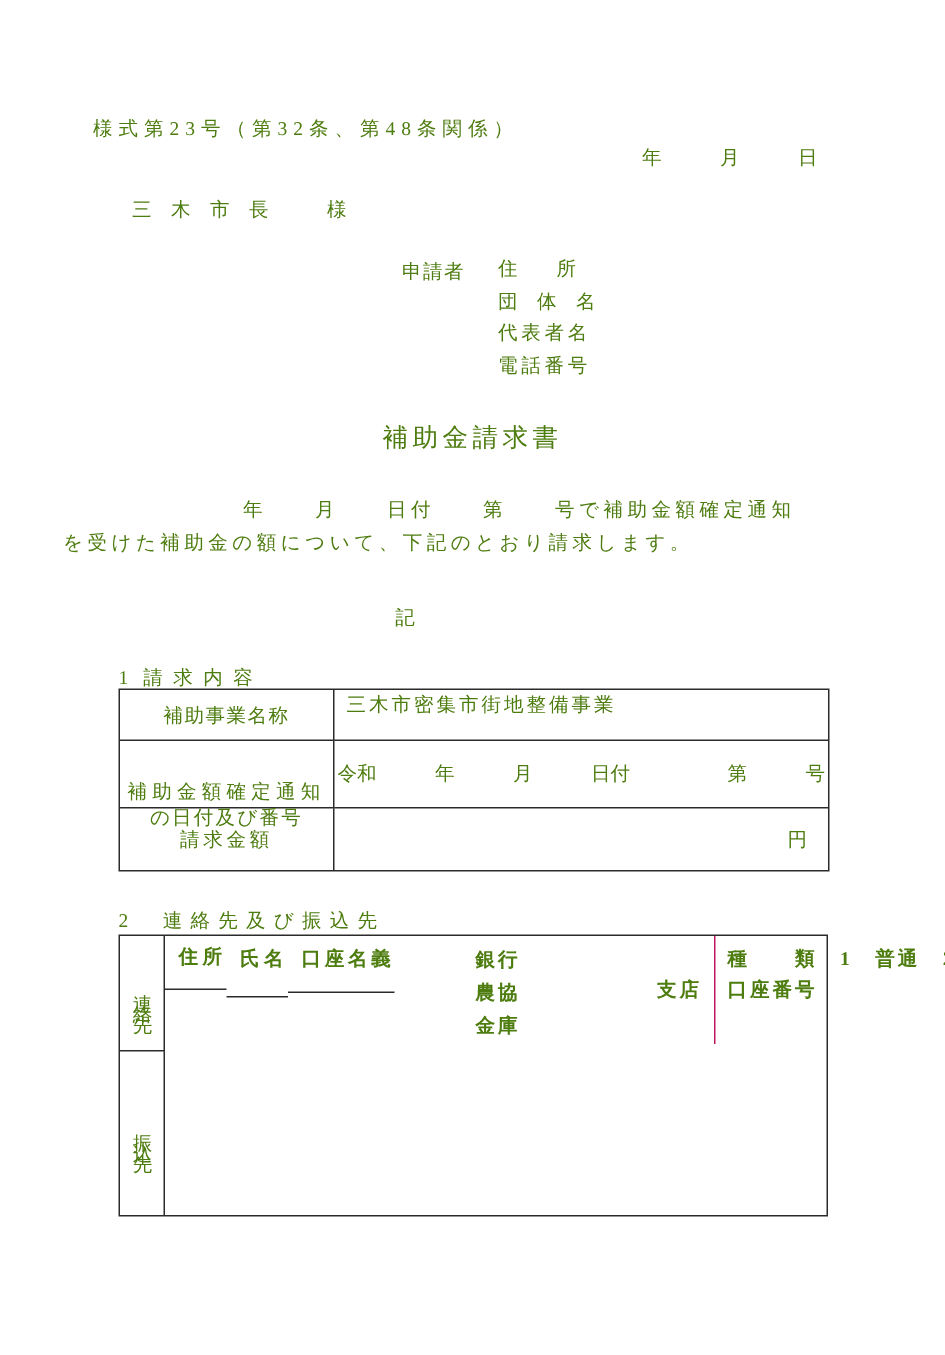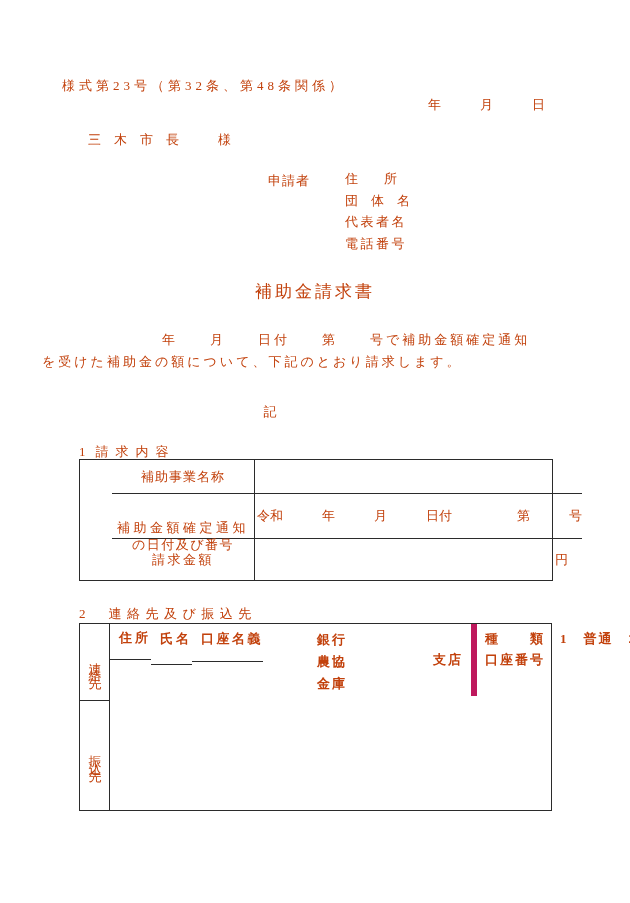--- a/index.html
+++ b/index.html
@@ -1,53 +1,53 @@
 <!DOCTYPE html>
 <html><head>
 <meta charset="utf-8">
 <style>
   html,body{margin:0;padding:0;background:#ffffff;}
   .page{
     position:relative;
     width:630px;height:903px;
     background:#ffffff;
     font-family:"Liberation Serif","DejaVu Serif",serif;
-    color:#c2410c;
+    color:#4d7c0f;
     font-size:13px;
     overflow:hidden;
   }
   .abs{position:absolute;white-space:nowrap;}
 
   .form-number{left:62px;top:77px;letter-spacing:4px;}
   .date-line{left:428px;top:96px;}
   .addressee{left:88px;top:131px;}
 
   .applicant-label{left:268px;top:172px;letter-spacing:1px;}
-  .applicant-fields{left:345px;top:168px;line-height:21.5px;}
+  .applicant-fields{left:332px;top:168px;line-height:21.5px;}
   .applicant-fields div:nth-child(3),
   .applicant-fields div:nth-child(4){letter-spacing:2.5px;}
 
   .doc-title{left:0;top:280px;width:630px;text-align:center;
     font-size:17px;letter-spacing:3px;}
 
   .body-par{left:42px;top:329px;line-height:22px;letter-spacing:3px;}
   .body-par .l1{padding-left:120px;}
 
   .ki{left:0;top:403px;width:540px;text-align:center;}
 
   .sec-heading{display:flex;align-items:baseline;}
   .s1-heading{left:79px;top:443px;}
   .s1-heading .sec-label{margin-left:10px;letter-spacing:7px;}
   .s2-heading{left:79px;top:605px;}
   .s2-heading .sec-label{margin-left:23px;letter-spacing:5.5px;}
 
   
   .t1{left:79px;top:459px;width:474px;border:1px solid #2b2b2b;
       display:grid;grid-template-columns:143px 1fr;
-      grid-template-rows:34px 45px 41px;box-sizing:border-box;padding-left:32px;}
+      grid-template-rows:34px 45px 41px;box-sizing:border-box;}
   .t1 .c{box-sizing:border-box;}
   .br{border-right:1px solid #2b2b2b;}
   .bb{border-bottom:1px solid #2b2b2b;}
   .cc{display:flex;flex-direction:column;align-items:center;justify-content:center;text-align:center;}
   .t1 .label1{letter-spacing:1px;}
   .t1 .notice-l1{letter-spacing:3.5px;line-height:17px;margin-top:40px;}
   .t1 .notice-l2{letter-spacing:1.5px;line-height:17px;}
   .t1 .amount-label{letter-spacing:2.5px;}
   .t1 .proj{padding:2px 0 0 8px;line-height:16px;}
   .t1 .proj .p1{letter-spacing:2px;white-space:nowrap;}
@@ -62,21 +62,21 @@
   .t2 .vcell{box-sizing:border-box;display:flex;align-items:center;justify-content:center;}
   .t2 .vcell.contact{height:77px;border-bottom:1px solid #2b2b2b;}
   .t2 .vcell.transfer{height:109px;}
   .vlabel{writing-mode:vertical-rl;text-orientation:upright;letter-spacing:7px;line-height:30px;}
   .t2 .main{display:flex;flex-direction:row;font-weight:bold;}
   .t2 .row{box-sizing:border-box;}
   .row-address{height:36px;border-bottom:1px solid #2b2b2b;padding:5px 0 0 9px;letter-spacing:3px;}
   .row-name{height:41px;border-bottom:1px solid #2b2b2b;padding:6px 0 12px 9px;letter-spacing:3px;}
   .row-acctname{height:38px;border-bottom:1px solid #2b2b2b;padding:6px 0 16px 9px;letter-spacing:2.5px;}
   .row-bottom{height:72px;display:grid;grid-template-columns:214px 1fr;}
-  .bank-cell{position:relative;box-sizing:border-box;border-right:6px solid #be185d;
+  .bank-cell{position:relative;box-sizing:border-box;border-right:1px solid #be185d;
      padding:5px 0 0 54px;line-height:22px;}
   .bank-cell div{letter-spacing:2px;}
   .branch{position:absolute;right:8px;top:50%;transform:translateY(-50%);letter-spacing:2px;}
   .acct-cell{box-sizing:border-box;padding:6px 0 0 8px;line-height:17px;}
   .type-line{letter-spacing:2px;white-space:nowrap;}
   .acctno-line{letter-spacing:2px;margin-top:4px;}
 </style>
 </head>
 <body>
 
@@ -107,20 +107,21 @@
   <div class="abs ki">記</div>
 
   <div class="abs sec-heading s1-heading">
     <span class="sec-num">1</span>
     <span class="sec-label">請求内容</span>
   </div>
 
   <div class="abs t1">
     <div class="c cc br bb label1">補助事業名称</div>
     <div class="c bb proj">
+      <div class="p1">三木市密集市街地整備事業</div>
     </div>
 
     <div class="c cc br bb">
       <div class="notice-l1">補助金額確定通知</div>
       <div class="notice-l2">の日付及び番号</div>
     </div>
     <div class="c bb notice-val">令和　　　年　　　月　　　日付　　　　　第　　　号</div>
 
     <div class="c cc br amount-label">請求金額</div>
     <div class="c amount-val">円</div>

